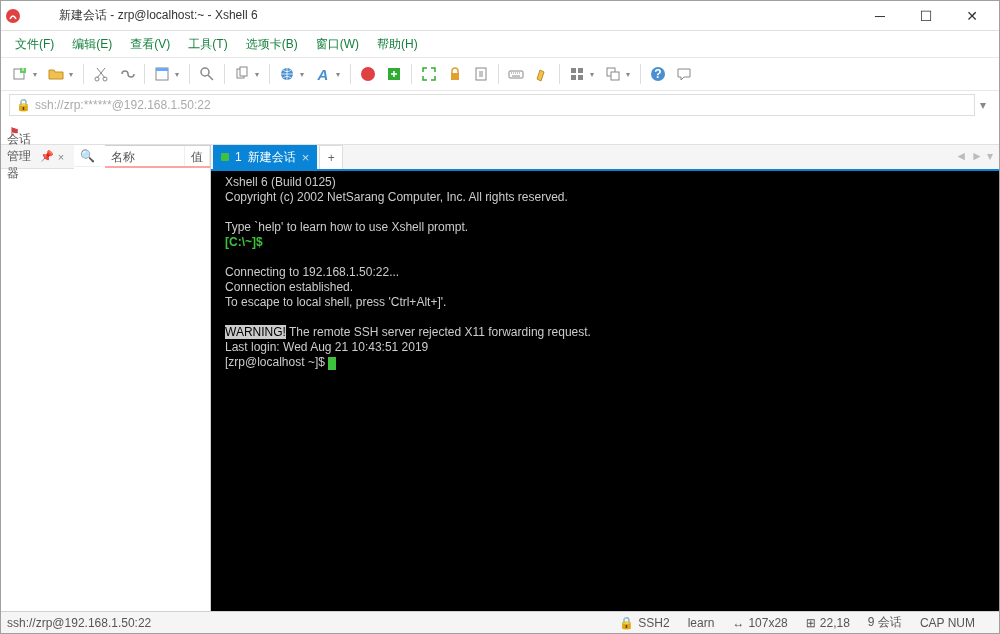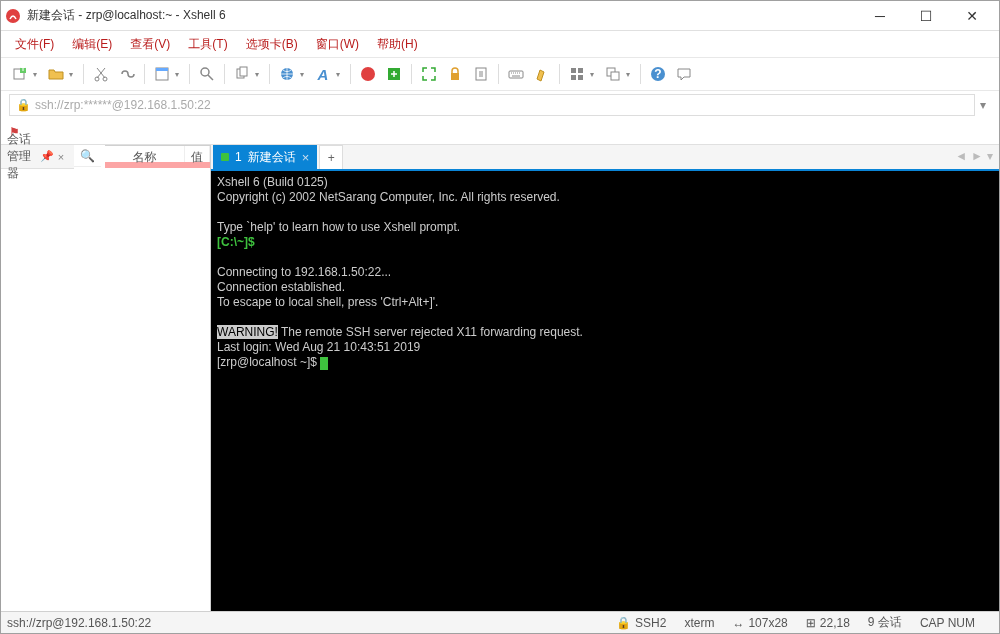--- a/index.html
+++ b/index.html
@@ -1,23 +1,23 @@
 <!DOCTYPE html>
 <html><head>
 <meta charset="utf-8">
 <style>
 * { margin: 0; padding: 0; box-sizing: border-box; font-family: "Microsoft YaHei", "Segoe UI", Tahoma, sans-serif; font-size: 12px; }
 body { background: #f0f0f0; width: 1000px; height: 634px; overflow: hidden; display: flex; flex-direction: column; border: 1px solid #a0a0a0; }
-.titlebar { height: 30px; background: #fff; display: flex; align-items: center; padding: 0 4px; border-bottom: 1px solid #e0e0e0; }
+.titlebar { height: 30px; background: #fff; display: flex; align-items: center; padding: 0 4px; border-bottom: 1px solid #e0e0e0; gap: 32px; }
 .titlebar .app-icon { width: 16px; height: 16px; margin-right: 6px; }
 .titlebar .title { flex: 1; color: #333; }
 .titlebar .win-btns { display: flex; }
 .titlebar .win-btn { width: 46px; height: 30px; display: flex; align-items: center; justify-content: center; font-size: 14px; color: #333; }
 .menubar { height: 26px; background: #fff; display: flex; align-items: center; padding: 0 6px; gap: 2px; }
-.menubar .menu-item { padding: 5px 8px; color: #b91c1c; }
+.menubar .menu-item { padding: 5px 8px; color: #15803d; }
 .toolbar { height: 34px; background: #fff; display: flex; align-items: center; padding: 0 8px; gap: 4px; border-top: 1px solid #e8e8e8; border-bottom: 1px solid #e8e8e8; }
 .toolbar .tb-btn { width: 22px; height: 22px; display: flex; align-items: center; justify-content: center; border-radius: 2px; }
 .toolbar .tb-sep { width: 1px; height: 20px; background: #ddd; margin: 0 2px; }
 .toolbar .dd { font-size: 8px; color: #888; margin-left: -2px; width: 8px; }
 .addressbar { height: 28px; background: #fff; display: flex; align-items: center; padding: 0 8px; }
 .addressbar .addr-input { flex: 1; height: 22px; border: 1px solid #ddd; background: #fff; display: flex; align-items: center; padding: 0 6px; color: #aaa; }
 .addressbar .addr-input .lock { margin-right: 4px; color: #bbb; }
 .addressbar .dd2 { width: 16px; text-align: center; color: #888; }
 .tipbar { height: 26px; background: #fff; display: flex; align-items: center; padding: 0 8px; color: #aaa; border-bottom: 1px solid #e0e0e0; }
 .tipbar .flag { color: #d04040; margin-right: 4px; }
@@ -27,31 +27,31 @@
 .side-header .sh-title { flex: 1; color: #555; }
 .side-header .pin, .side-header .close { width: 14px; text-align: center; color: #888; font-size: 11px; }
 .side-search { height: 22px; border-bottom: 1px solid #eee; display: flex; align-items: center; justify-content: flex-end; padding: 0 6px; color: #ccc; }
 .tree { flex: 1; padding: 4px 2px; overflow: auto; background: #fff; }
 .tree-row { display: flex; align-items: center; height: 20px; padding-left: 4px; }
 .tree-row .exp { width: 12px; color: #888; font-size: 10px; }
 .tree-row .ticon { width: 16px; height: 16px; margin-right: 2px; display: flex; align-items: center; justify-content: center; }
 .tree-row.child { padding-left: 30px; }
 .tree-row .label { color: #333; }
 .props { height: 220px; border-top: 1px solid #d0d0d0; background: #fff; }
-.props-hdr { display: flex; height: 22px; border-bottom: 6px solid #fca5a5; text-align: center; }
+.props-hdr { display: flex; height: 22px; border-bottom: 2px solid #fca5a5; }
 .props-hdr .col { padding: 3px 6px; color: #555; border-right: 1px solid #eee; }
 .props-hdr .col.name { width: 80px; }
 .content { flex: 1; display: flex; flex-direction: column; min-width: 0; background: #fff; }
 .tabbar { height: 26px; display: flex; align-items: flex-end; background: #f5f5f5; border-bottom: 2px solid #0a84d6; padding-left: 2px; position: relative; }
 .tab { height: 24px; display: flex; align-items: center; padding: 0 8px; background: #0a84d6; color: #fff; font-size: 12px; gap: 6px; }
 .tab .dot { width: 8px; height: 8px; background: #3ec23e; border-radius: 1px; }
 .tab .tclose { color: #cde; font-size: 13px; }
 .tab-add { width: 24px; height: 24px; display: flex; align-items: center; justify-content: center; background: #fff; border: 1px solid #ddd; border-bottom: none; margin-left: 2px; color: #666; }
 .tabbar .navdots { position: absolute; right: 6px; top: 4px; color: #bbb; font-size: 12px; display: flex; gap: 4px; }
-.terminal { flex: 1; background: #000; color: #ccc; font-family: "Consolas", "Courier New", monospace; font-size: 13px; line-height: 15px; padding: 4px 6px; white-space: pre; overflow: hidden; }
+.terminal { flex: 1; background: #000; color: #ccc; font-family: "Consolas", "Courier New", monospace; font-size: 13px; line-height: 15px; padding: 4px 14px; white-space: pre; overflow: hidden; }
 .terminal .green { color: #3ec23e; font-weight: bold; }
 .terminal .inv { background: #ccc; color: #000; }
 .terminal .cursor { display: inline-block; width: 8px; height: 13px; background: #3ec23e; vertical-align: text-bottom; }
 .statusbar { height: 22px; background: #f5f5f5; border-top: 1px solid #d0d0d0; display: flex; align-items: center; padding: 0 6px; color: #555; font-size: 11px; }
 .statusbar .sseg { margin-right: 18px; display: flex; align-items: center; gap: 4px; }
 .statusbar .spacer { flex: 1; }
 .statusbar .lock2 { color: #e0a030; }
 svg.ico { width: 16px; height: 16px; }
 </style>
 </head>
@@ -305,21 +305,21 @@
   </div>
 </div>
 
 <div class="statusbar">
   <div class="sseg">ssh://zrp@192.168.1.50:22</div>
   <div class="spacer"></div>
   <div class="sseg">
       <span class="lock2">🔒</span>
       <span>SSH2</span>
     </div>
-  <div class="sseg">xterm</div>
+  <div class="sseg">learn</div>
   <div class="sseg">
       <span>↔</span>
       <span>107x28</span>
     </div>
   <div class="sseg">
       <span>⊞</span>
       <span>22,18</span>
     </div>
   <div class="sseg">9 会话</div>
   <div class="sseg">CAP   NUM</div>

